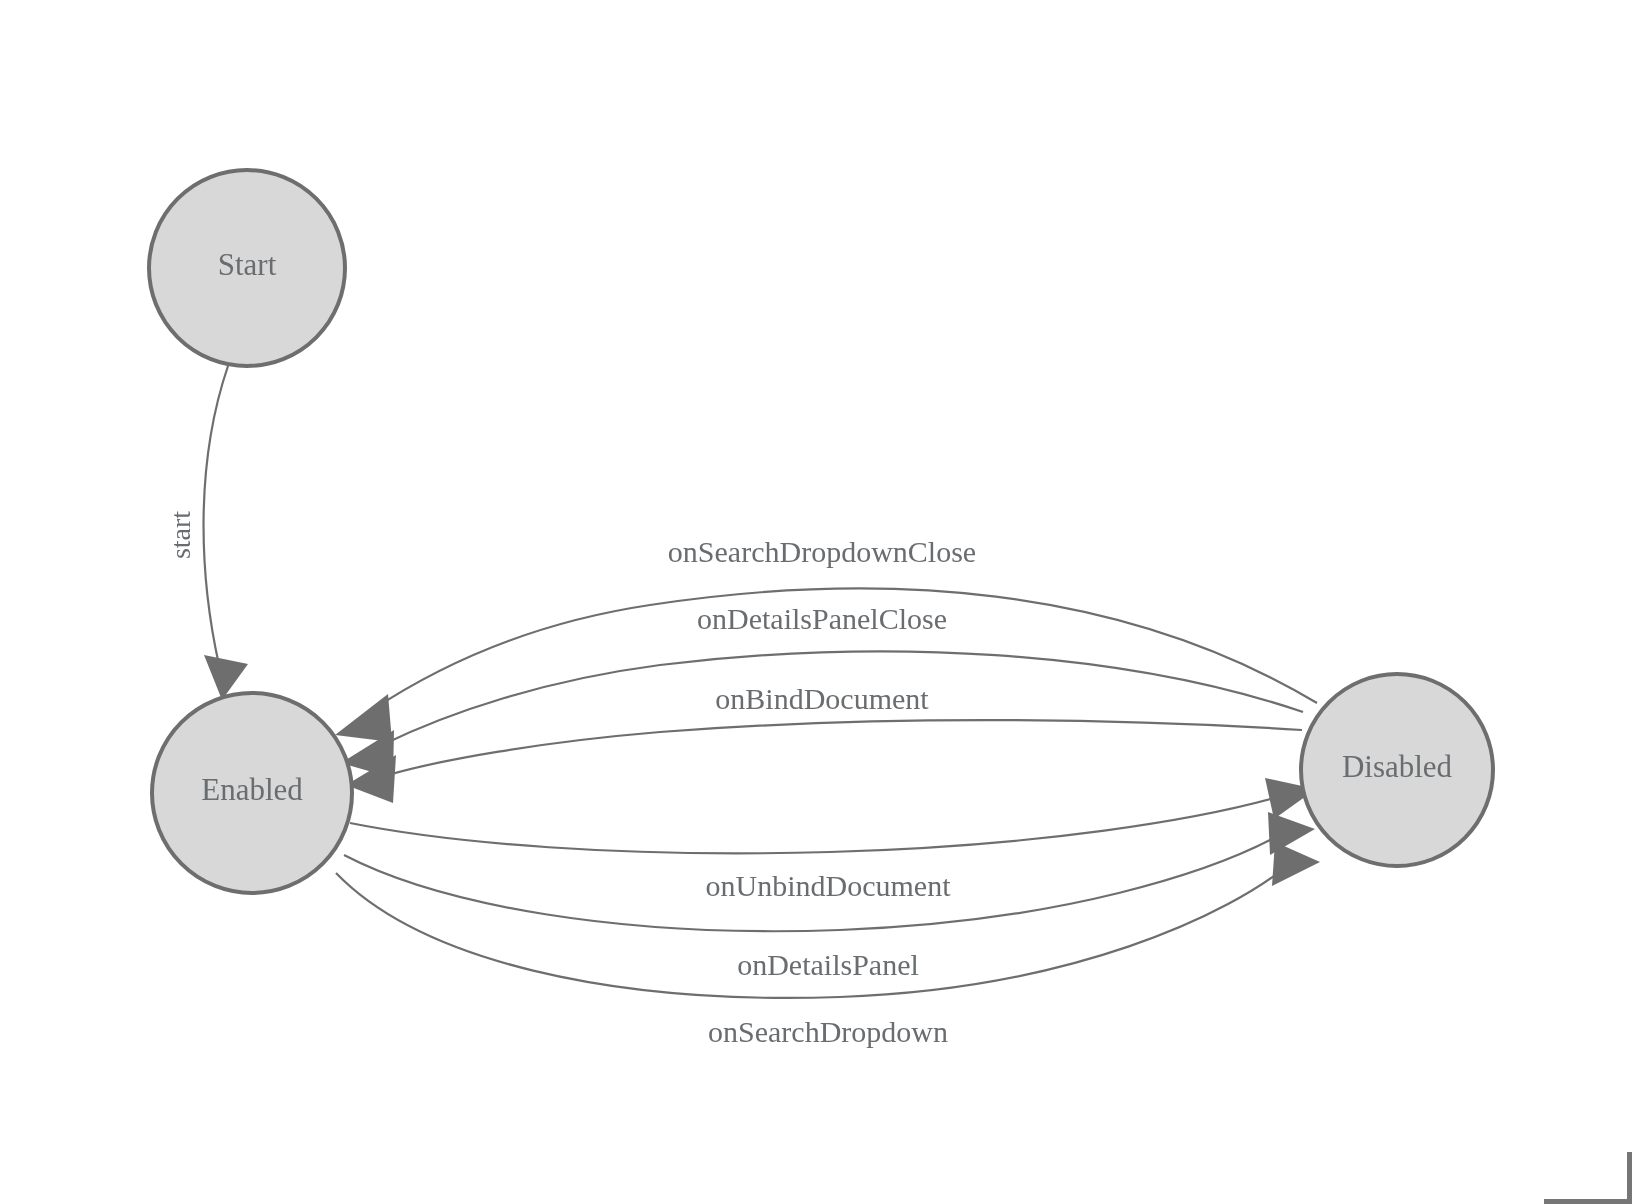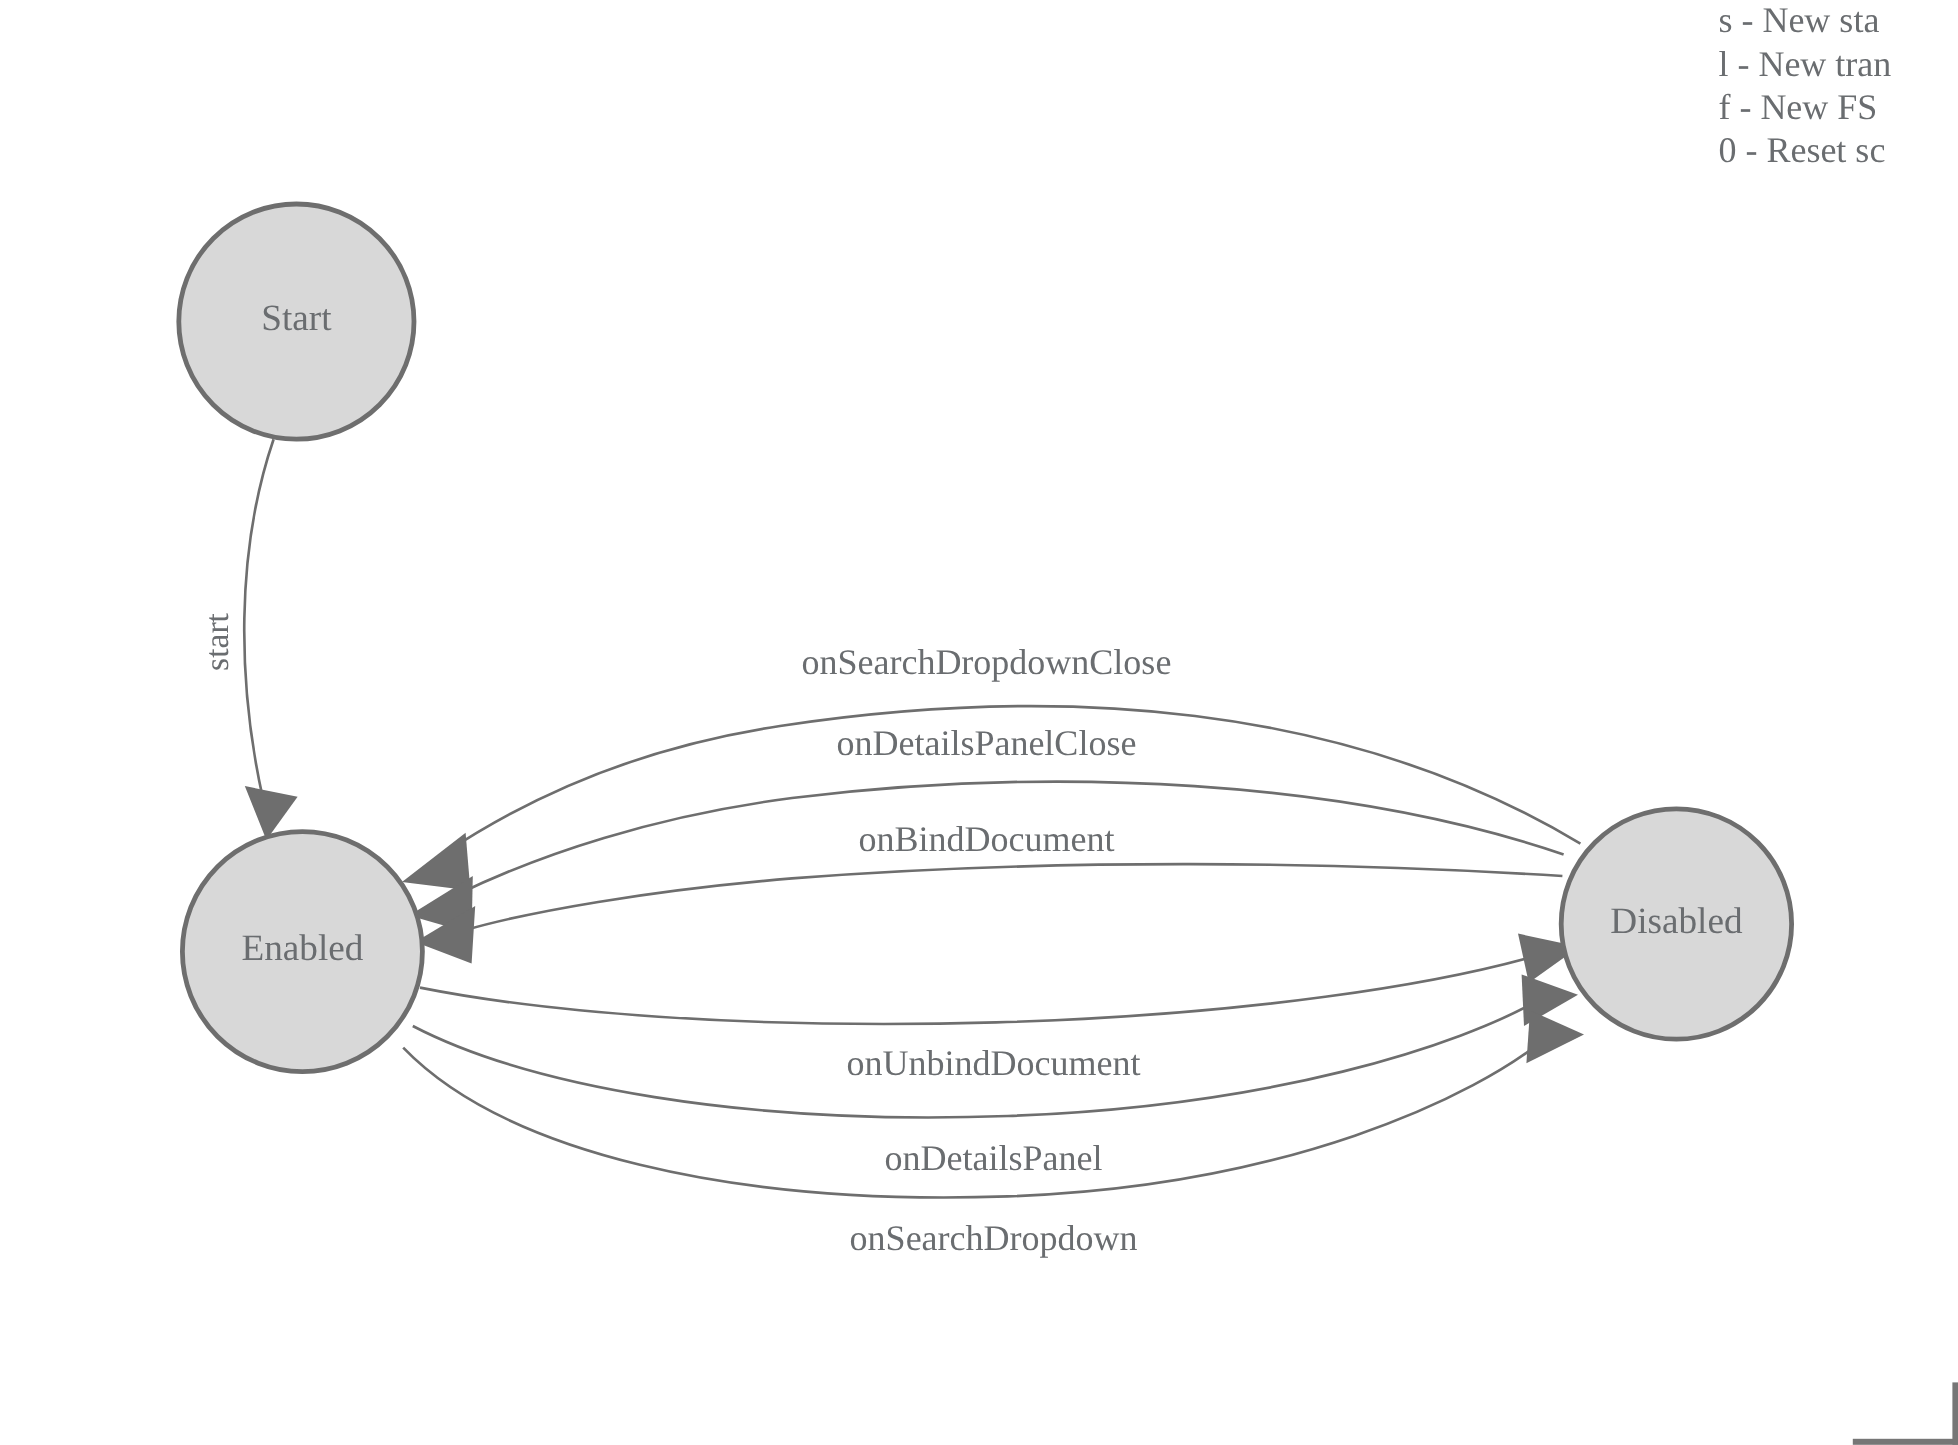--- a/index.html
+++ b/index.html
@@ -152,22 +152,16 @@
     <text class="edge-label" x="822" y="709">onBindDocument</text>
 
     <text class="edge-label" x="828" y="896">onUnbindDocument</text>
 
     <text class="edge-label" x="828" y="975">onDetailsPanel</text>
 
     <text class="edge-label" x="828" y="1042">onSearchDropdown</text>
 
   </svg>
 
-  <div id="help-overlay">
-    <div class="help-line">s - New sta</div>
-    <div class="help-line">l - New tran</div>
-    <div class="help-line">f - New FS</div>
-    <div class="help-line">0 - Reset sc</div>
-  </div>
 
   <div id="corner-bracket"></div>
 
 </div>
 
 </body></html>

